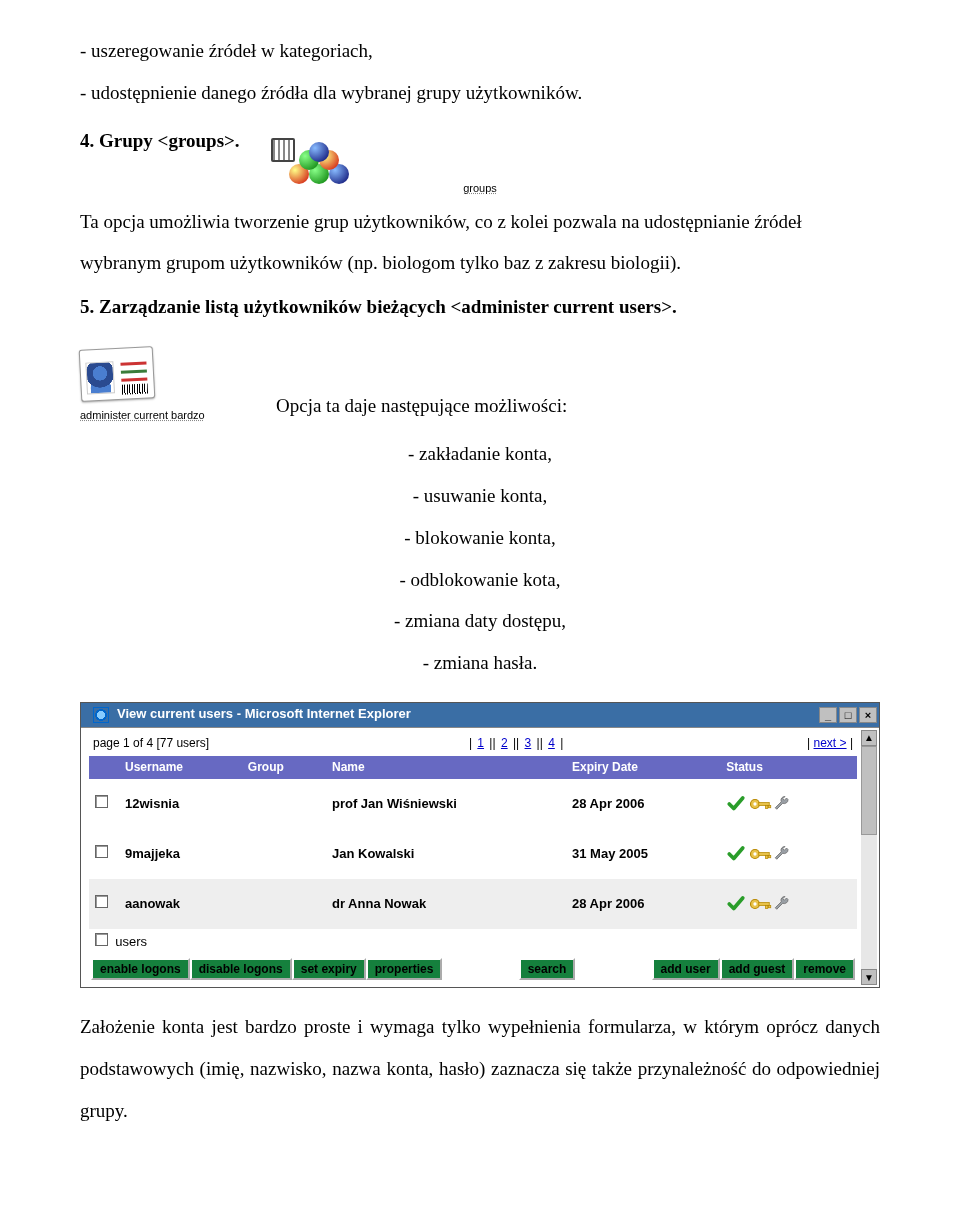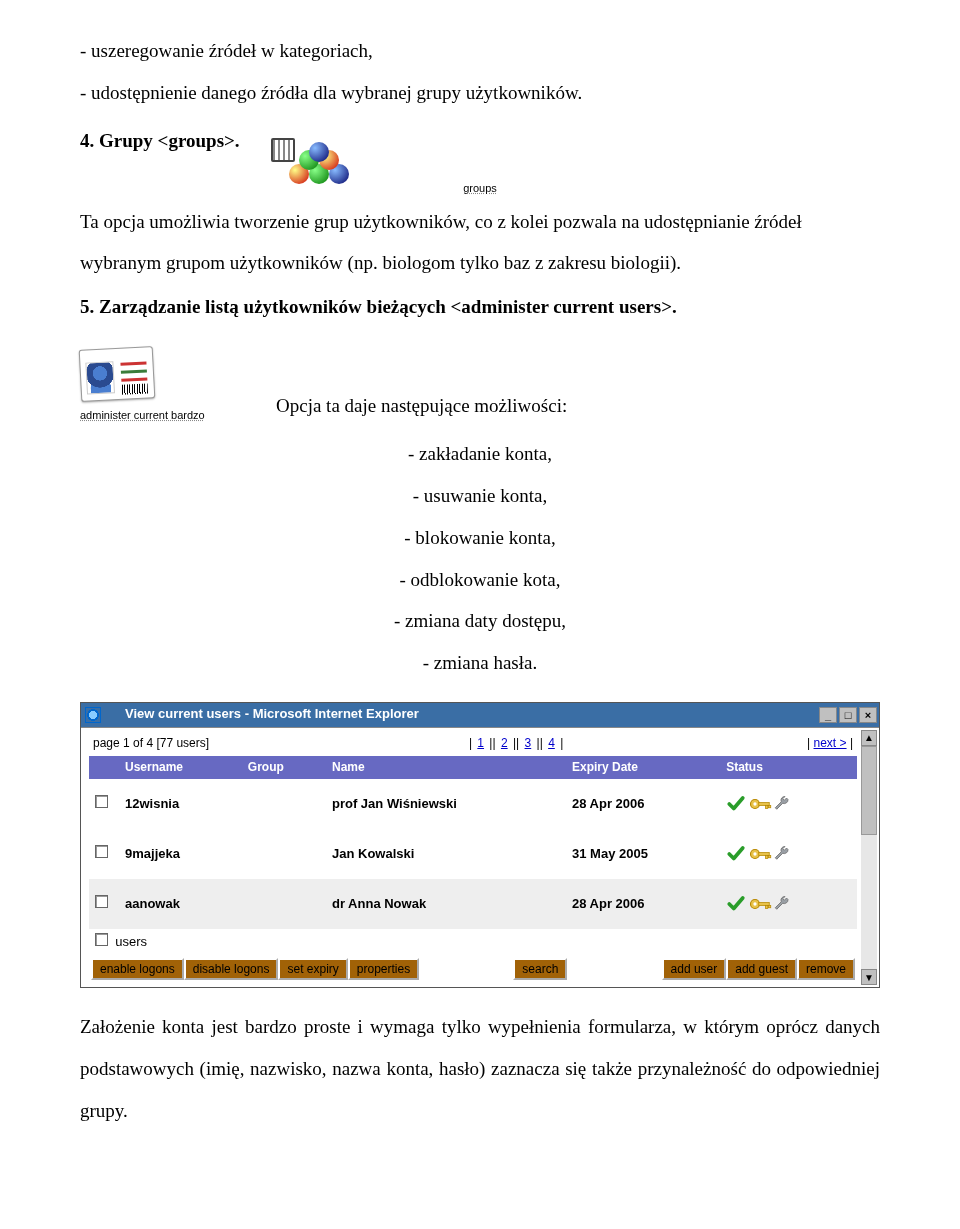--- a/index.html
+++ b/index.html
@@ -94,21 +94,21 @@
     font-family: Tahoma, Arial, sans-serif;
     font-size: 13px;
     line-height: 1.3;
     border: 1px solid #555;
   }
   .titlebar {
     display: flex; align-items: center; justify-content: space-between;
     background: linear-gradient(#3a6ea5,#3a6ea5);
     color: #fff; height: 24px; padding: 0 2px 0 4px;
   }
-  .titlebar .left { display:flex; align-items:center; gap:24px; }
+  .titlebar .left { display:flex; align-items:center; gap:8px;margin-left:8px; }
   .titlebar .ie-ico {
     width:16px;height:16px;display:inline-block;
     background: radial-gradient(circle at 50% 50%, #8cf 0 40%, #06c 41% 60%, transparent 61%);
     border:1px solid #06c;
   }
   .titlebar .title { font-weight: bold; font-size:13px; }
   .titlebar .btns { display:flex; gap:2px; }
   .titlebar .btn {
     width:18px;height:16px;background:#c0c0c0;border:1px solid #888;
     display:flex;align-items:center;justify-content:center;
@@ -156,27 +156,28 @@
   .wrench {
     width:20px;height:18px;display:inline-block;vertical-align:middle;margin-left:-2px;
   }
   .wrench svg{width:100%;height:100%}
   .bulkrow { padding:4px 6px; font-size:13px; }
   .btnbar {
     display:flex; justify-content:space-between; padding:3px 2px 1px;
   }
   .btnbar .grp { display:flex; gap:0; }
   .old-btn {
-    background:#a16207;
+    background:#15803d;
     border:2px outset #fff;
     font-family: Tahoma,Arial,sans-serif;
     font-size:12px;
     padding:2px 7px;
     cursor:pointer;
     color:#000;
+    font-weight:bold;
   }
   .old-btn.solo { margin: 0 auto; }
   .th-pad { width:30px; }
   .page-info .mid { text-align:center; flex:1;padding-left:16px; }
 </style>
 </head>
 <body>
 
 <p>- uszeregowanie źródeł w kategoriach,</p>
 <p>- udostępnienie danego źródła dla wybranej grupy użytkowników.</p>

